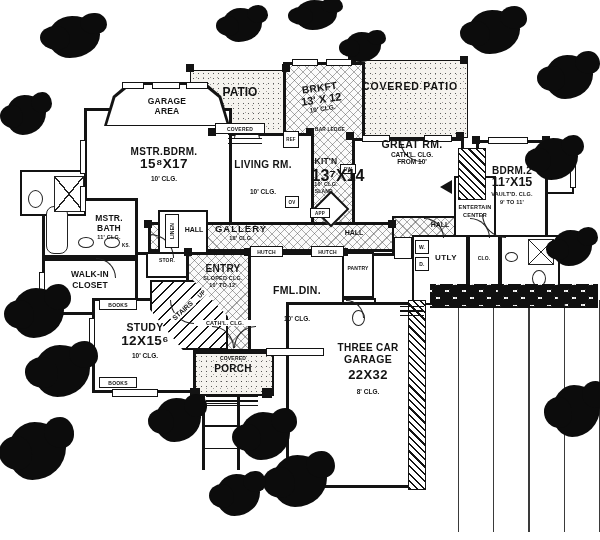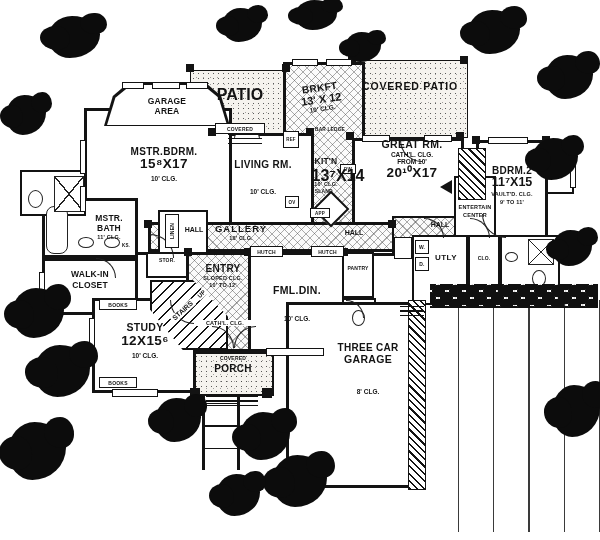--- a/index.html
+++ b/index.html
@@ -189,39 +189,38 @@
   <div class="post" style="left:472px;top:136px"></div>
   <div class="post" style="left:542px;top:136px"></div>
 
   <div class="lbl nms" style="left:126px;top:97px;width:82px">GARAGE</div>
   <div class="lbl nms" style="left:126px;top:107px;width:82px">AREA</div>
 
   <div class="lbl nm" style="left:118px;top:146px;width:92px">MSTR.BDRM.</div>
   <div class="lbl dm" style="left:118px;top:157px;width:92px">15⁸X17</div>
   <div class="lbl cl" style="left:118px;top:175px;width:92px">10' CLG.</div>
 
-  <div class="lbl" style="left:205px;top:86px;width:70px;font-size:16px">PATIO</div>
+  <div class="lbl" style="left:205px;top:86px;width:70px;font-size:12px">PATIO</div>
   <div class="lbox tn" style="left:215px;top:123px;width:50px;height:11px;font-size:5px">COVERED</div>
 
   <div class="lbl nm" style="left:216px;top:159px;width:94px">LIVING RM.</div>
   <div class="lbl cl" style="left:216px;top:188px;width:94px">10' CLG.</div>
 
   <div class="lbl" style="left:288px;top:82px;width:66px;transform:rotate(-8deg)">
     <div class="nm">BRKFT</div>
     <div style="font-size:11px">13' X 12</div>
     <div class="cl">10' CLG.</div>
   </div>
   <div class="lbl tn" style="left:305px;top:127px;width:50px;font-size:4.8px">BAR LEDGE</div>
 
   <div class="lbl" style="left:358px;top:81px;width:104px;font-size:10.5px;letter-spacing:.8px">COVERED  PATIO</div>
 
   <div class="lbl nm" style="left:366px;top:139px;width:92px;font-size:10.5px">GREAT RM.</div>
   <div class="lbl cl" style="left:366px;top:151px;width:92px">CATH'L. CLG.</div>
   <div class="lbl cl" style="left:366px;top:158px;width:92px">FROM 10'</div>
-  <div class="lbl dm" style="left:366px;top:166px;width:92px">20¹⁰X17</div>
 
   <div class="lbl tn" style="left:452px;top:204px;width:46px">ENTERTAIN</div>
   <div class="lbl tn" style="left:452px;top:212px;width:46px">CENTER</div>
 
   <div class="lbl nm" style="left:479px;top:165px;width:66px">BDRM.2</div>
   <div class="lbl" style="left:477px;top:176px;width:70px;font-size:12.5px">11⁷X15</div>
   <div class="lbl tn" style="left:479px;top:191px;width:66px">VAULT'D. CLG.</div>
   <div class="lbl tn" style="left:479px;top:199px;width:66px">9' TO 11'</div>
 
   <div class="lbl nms" style="left:302px;top:157px;width:48px">KIT'N</div>
@@ -263,20 +262,21 @@
 
   <div class="lbl nm" style="left:104px;top:322px;width:82px;font-size:10.5px">STUDY</div>
   <div class="lbl dm" style="left:104px;top:334px;width:82px">12X15⁶</div>
   <div class="lbl cl" style="left:104px;top:352px;width:82px">10' CLG.</div>
 
   <div class="lbl tn" style="left:198px;top:356px;width:70px;font-size:5px">COVERED</div>
   <div class="lbl nm" style="left:198px;top:363px;width:70px">PORCH</div>
 
   <div class="lbl nm" style="left:316px;top:342px;width:104px;font-size:10px">THREE CAR</div>
   <div class="lbl nm" style="left:316px;top:354px;width:104px;font-size:10.5px">GARAGE</div>
+  <div class="lbl dm" style="left:316px;top:368px;width:104px;font-size:13px">22X32</div>
   <div class="lbl cl" style="left:316px;top:388px;width:104px">8' CLG.</div>
 
   <div class="lbl" style="left:424px;top:254px;width:44px;font-size:8px;letter-spacing:.5px">UTLY</div>
   <div class="lbl tn" style="left:469px;top:256px;width:30px;font-size:5px">CLO.</div>
 
   <div class="tree" style="left:48px;top:16px;width:52px;height:42px"></div>
   <div class="tree" style="left:6px;top:95px;width:40px;height:40px"></div>
   <div class="tree" style="left:222px;top:8px;width:40px;height:34px"></div>
   <div class="tree" style="left:295px;top:0px;width:42px;height:30px"></div>
   <div class="tree" style="left:345px;top:32px;width:36px;height:30px"></div>

